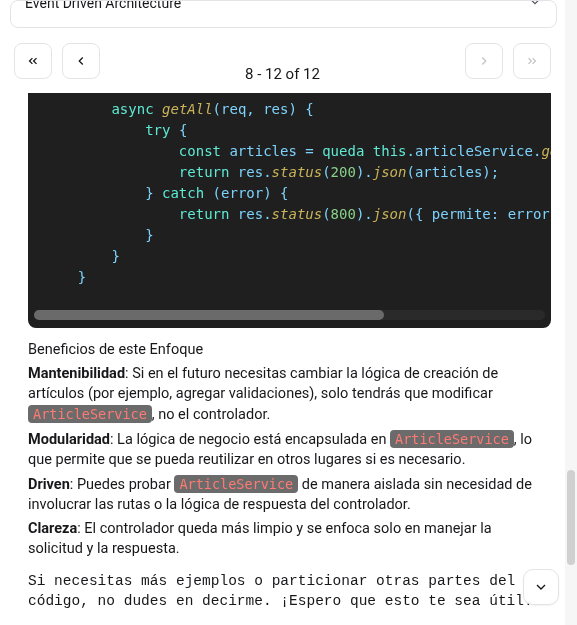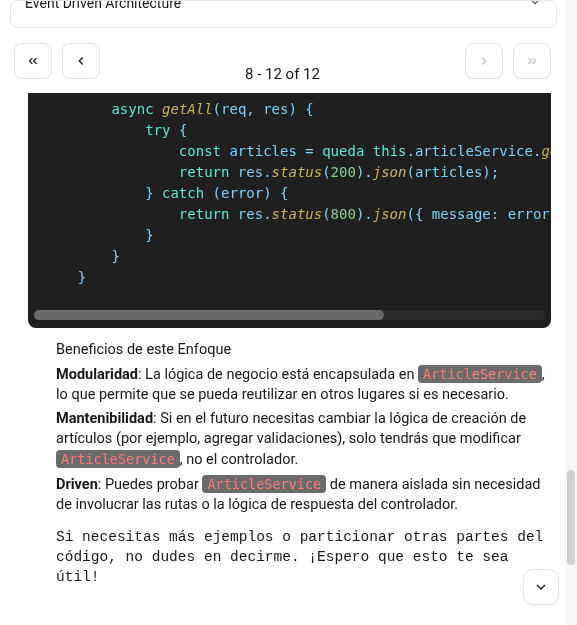--- a/index.html
+++ b/index.html
@@ -102,21 +102,20 @@
   }
   .tok-kw   { color: #5eead4; }   
   .tok-fn   { color: #c9b35a; font-style: italic; }   
   .tok-num  { color: #88d18a; }
   .tok-pl   { color: #7dd3fc; }
   .prose {
     font-size: 14.5px;
     line-height: 20px;
     color: #18181b;
     padding: 12px 2px 0 0;
-    margin-left: 28px;
   }
   .prose .section-title { margin-bottom: 4px; }
   .prose p { margin-bottom: 4px; }
   .prose b { font-weight: 700; }
   .inline-code {
     font-family: ui-monospace, Menlo, Consolas, monospace;
     background: #6b6b6b;
     color: #ff7a73;
     padding: 1px 5px;
     border-radius: 4px;
@@ -179,35 +178,36 @@
     </div>
   </div>
 
   <div class="card">
     <div class="code-block">
       <div class="code-lines" id="code-lines">        <span class="tok-kw">async</span><span class="tok-pl"> </span><span class="tok-fn">getAll</span><span class="tok-pl">(req, res) {</span>
             <span class="tok-kw">try</span><span class="tok-pl"> {</span>
                 <span class="tok-kw">const</span><span class="tok-pl"> articles </span><span class="tok-pl">=</span><span class="tok-pl"> </span><span class="tok-kw">queda</span><span class="tok-pl"> </span><span class="tok-kw">this</span><span class="tok-pl">.</span><span class="tok-pl">articleService</span><span class="tok-pl">.</span><span class="tok-fn">ge</span>
                 <span class="tok-kw">return</span><span class="tok-pl"> res.</span><span class="tok-fn">status</span><span class="tok-pl">(</span><span class="tok-num">200</span><span class="tok-pl">).</span><span class="tok-fn">json</span><span class="tok-pl">(articles);</span>
             <span class="tok-pl">} </span><span class="tok-kw">catch</span><span class="tok-pl"> (error) {</span>
-                <span class="tok-kw">return</span><span class="tok-pl"> res.</span><span class="tok-fn">status</span><span class="tok-pl">(</span><span class="tok-num">800</span><span class="tok-pl">).</span><span class="tok-fn">json</span><span class="tok-pl">({ message</span><span class="tok-pl">:</span><span class="tok-pl"> error.</span>
+                <span class="tok-kw">return</span><span class="tok-pl"> res.</span><span class="tok-fn">status</span><span class="tok-pl">(</span><span class="tok-num">800</span><span class="tok-pl">).</span><span class="tok-fn">json</span><span class="tok-pl">({ permite</span><span class="tok-pl">:</span><span class="tok-pl"> error.</span>
             <span class="tok-pl">}</span>
         <span class="tok-pl">}</span>
     <span class="tok-pl">}</span></div>
       <div class="hscroll">
         <div class="hthumb"></div>
       </div>
     </div>
 
     <div class="prose">
       <p class="section-title">Beneficios de este Enfoque</p>
       <div id="benefits-list">
+          <p><b>Mantenibilidad</b>: Si en el futuro necesitas cambiar la lógica de creación de artículos (por ejemplo, agregar validaciones), solo tendrás que modificar <span class="inline-code">ArticleService</span>, no el controlador.</p>
           <p><b>Modularidad</b>: La lógica de negocio está encapsulada en <span class="inline-code">ArticleService</span>, lo que permite que se pueda reutilizar en otros lugares si es necesario.</p>
-          <p><b>Mantenibilidad</b>: Si en el futuro necesitas cambiar la lógica de creación de artículos (por ejemplo, agregar validaciones), solo tendrás que modificar <span class="inline-code">ArticleService</span>, no el controlador.</p>
           <p><b>Driven</b>: Puedes probar <span class="inline-code">ArticleService</span> de manera aislada sin necesidad de involucrar las rutas o la lógica de respuesta del controlador.</p>
+          <p><b>Clareza</b>: El controlador queda más limpio y se enfoca solo en manejar la solicitud y la respuesta.</p>
         </div>
       <p class="closing">Si necesitas más ejemplos o particionar otras partes del código, no dudes en decirme. ¡Espero que esto te sea útil!</p>
     </div>
   </div>
 
 </div>
 
 <div class="page-scroll">
   <div class="thumb"></div>
 </div>

